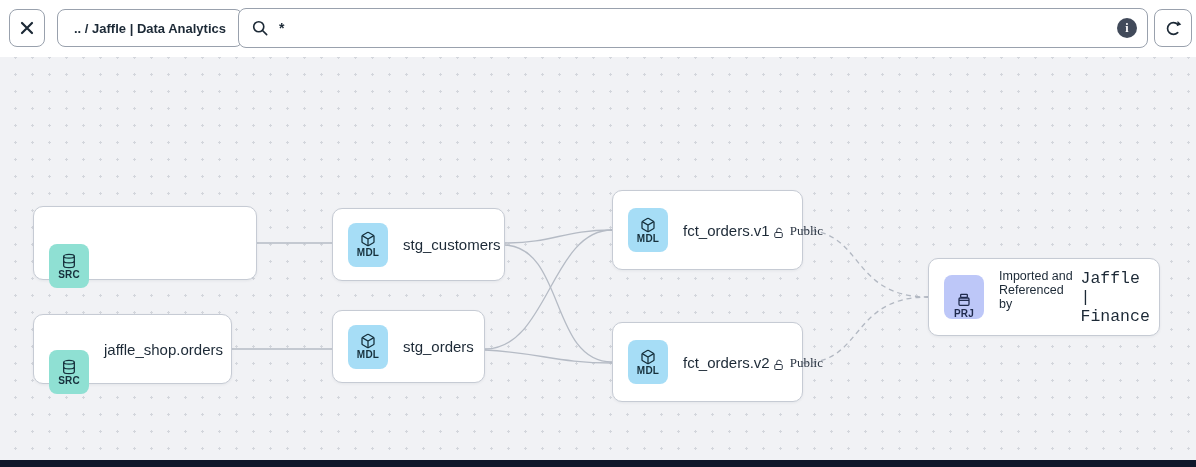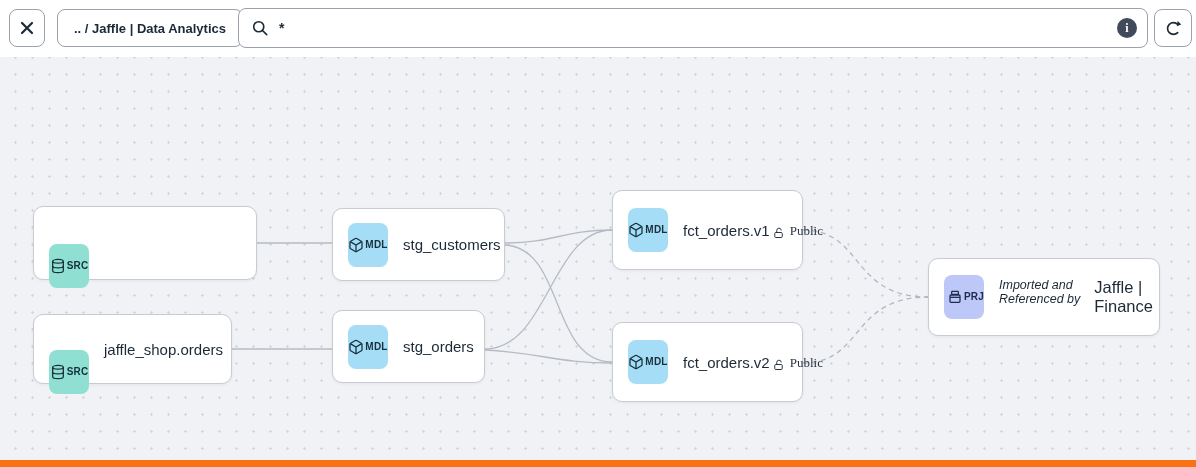--- a/index.html
+++ b/index.html
@@ -1,18 +1,18 @@
 <!DOCTYPE html>
 <html><head>
 <meta charset="utf-8">
 <style>
   * { margin:0; padding:0; box-sizing:border-box; }
   html,body { width:1196px; height:467px; }
   body { font-family:"Liberation Sans", sans-serif; background:#ffffff; }
-  #app { position:relative; width:1196px; height:467px; overflow:hidden; background:#f97316; }
+  #app { position:relative; width:1196px; height:467px; overflow:hidden; background:#0f172a; }
 
   
   #canvas {
     position:absolute; left:0; top:57px; width:1196px; height:403px;
     background-color:#f1f2f5;
     background-image:radial-gradient(circle, #d3d6dc 1.1px, transparent 1.2px);
     background-size:17px 17px; background-position:7px 9px;
   }
 
   
@@ -43,32 +43,32 @@
   .edge-dashed { fill:none; stroke:#b2b8c2; stroke-width:1.3; stroke-dasharray:5 4; }
 
   
   .node {
     position:absolute; background:#ffffff; border:1px solid #c6cbd4; border-radius:10px;
     box-shadow:0 1px 3px rgba(20,30,50,0.06);
     display:flex; align-items:center; gap:15px; padding-left:15px; cursor:pointer;
   }
   .badge {
     width:40px; height:44px; border-radius:8px; flex:0 0 auto;
-    display:flex; flex-direction:row; align-items:center; justify-content:center;
+    display:flex; flex-direction:column; align-items:center; justify-content:center;
     color:#16303c; gap:1px;
   }
   .badge-src { background:#8fe0d3;margin-top:46px; }
   .badge-mdl { background:#a6ddf6; }
   .badge-prj { background:#bdc7f8; color:#1f2a4d;justify-content:flex-end; }
   .badge-label { font-size:10px; font-weight:600; letter-spacing:0.2px; line-height:1; }
   .node-title { font-size:15px; color:#1c2936; white-space:nowrap; }
   .node-body { display:flex; flex-direction:row; gap:3px; }
   .access-row { display:flex; align-items:flex-end; gap:5px; color:#2a3442; font-size:13px;font-family:Liberation Serif, serif; }
-  .prj-sub { font-size:12.5px; color:#1c2936;font-style:italic; }
-  .prj-title { font-size:16.5px; color:#1c2936; }
+  .prj-sub { font-size:12.5px; color:#1c2936; }
+  .prj-title { font-size:16.5px; color:#1c2936;font-family:Liberation Mono, monospace; }
   .icon { display:block; }
 </style>
 </head>
 <body>
 
 <div id="app">
 
   <div id="canvas"></div>
 
   <svg id="edges" viewBox="0 0 1196 467">

